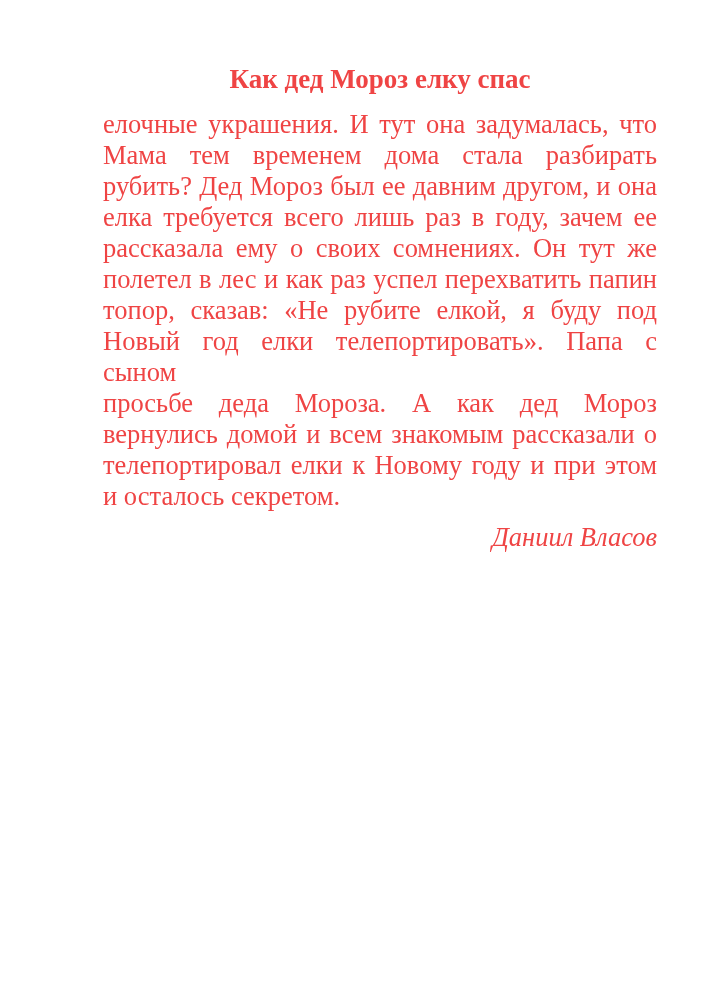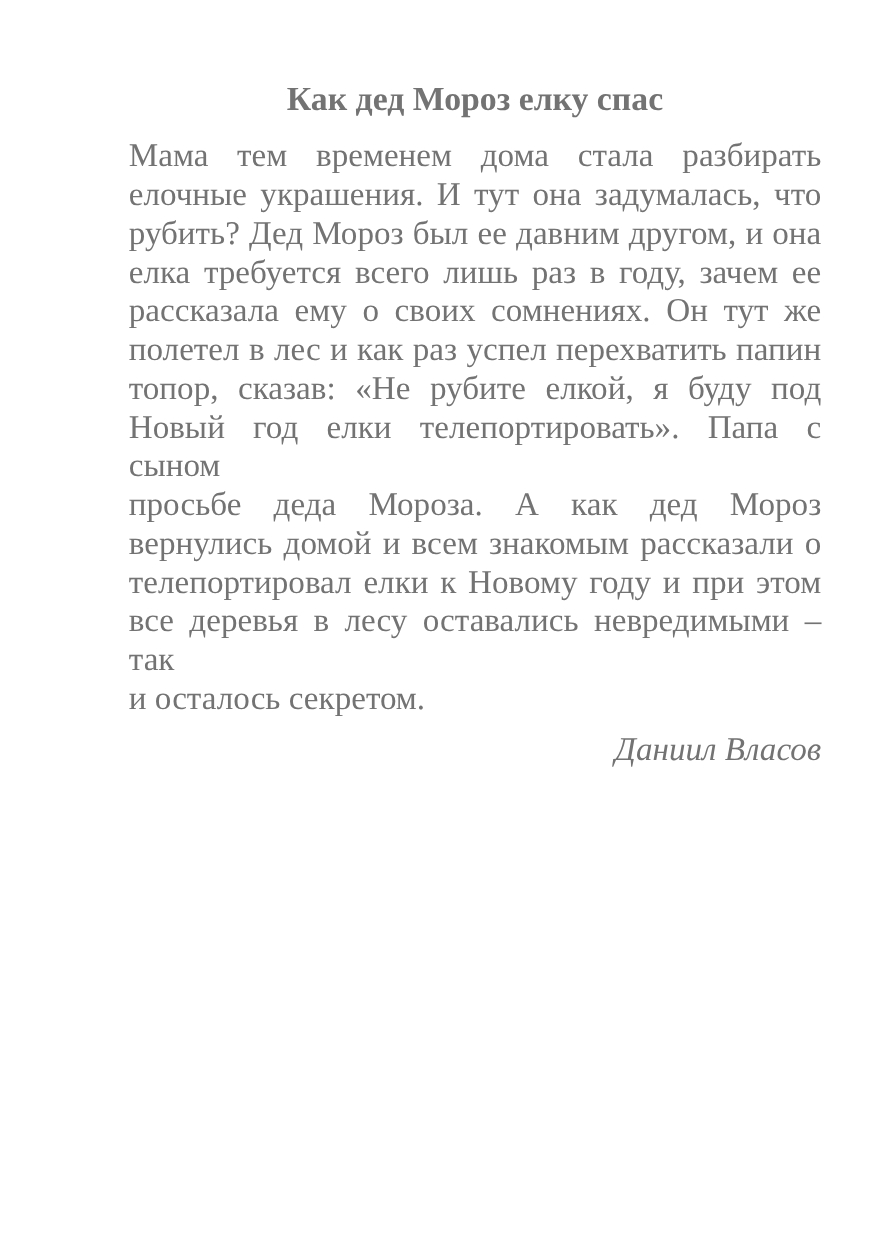--- a/index.html
+++ b/index.html
@@ -6,21 +6,21 @@
   html, body { background: #ffffff; }
   .page {
     position: relative;
     width: 707px;
     height: 1000px;
     background: #ffffff;
     padding: 64px 50px 0 103px;
     font-family: "Liberation Serif", "DejaVu Serif", serif;
     font-size: 26.5px;
     line-height: 31px;
-    color: #737373;
+    color: #ef4444;
     overflow: hidden;
   }
   .title {
     font-size: 27px;
     font-weight: bold;
     text-align: center;
     margin-bottom: 14px;
     line-height: 31px;
   }
   .story .line {
@@ -36,29 +36,28 @@
     font-style: italic;
   }
 </style>
 </head>
 <body>
 
 <div class="page">
   <div class="title">Как дед Мороз елку спас</div>
 
   <div class="story">
+      <div class="line">елочные украшения. И тут она задумалась, что</div>
       <div class="line">Мама тем временем дома стала разбирать</div>
-      <div class="line">елочные украшения. И тут она задумалась, что</div>
       <div class="line">рубить? Дед Мороз был ее давним другом, и она</div>
       <div class="line">елка требуется всего лишь раз в году, зачем ее</div>
       <div class="line">рассказала ему о своих сомнениях. Он тут же</div>
       <div class="line">полетел в лес и как раз успел перехватить папин</div>
       <div class="line">топор, сказав: «Не рубите елкой, я буду под</div>
       <div class="line">Новый год елки телепортировать». Папа с сыном</div>
       <div class="line">просьбе деда Мороза. А как дед Мороз</div>
       <div class="line">вернулись домой и всем знакомым рассказали о</div>
       <div class="line">телепортировал елки к Новому году и при этом</div>
-      <div class="line">все деревья в лесу оставались невредимыми – так</div>
       <div class="line">и осталось секретом.</div>
     </div>
 
   <div class="author">Даниил Власов</div>
 </div>
 
 </body></html>

